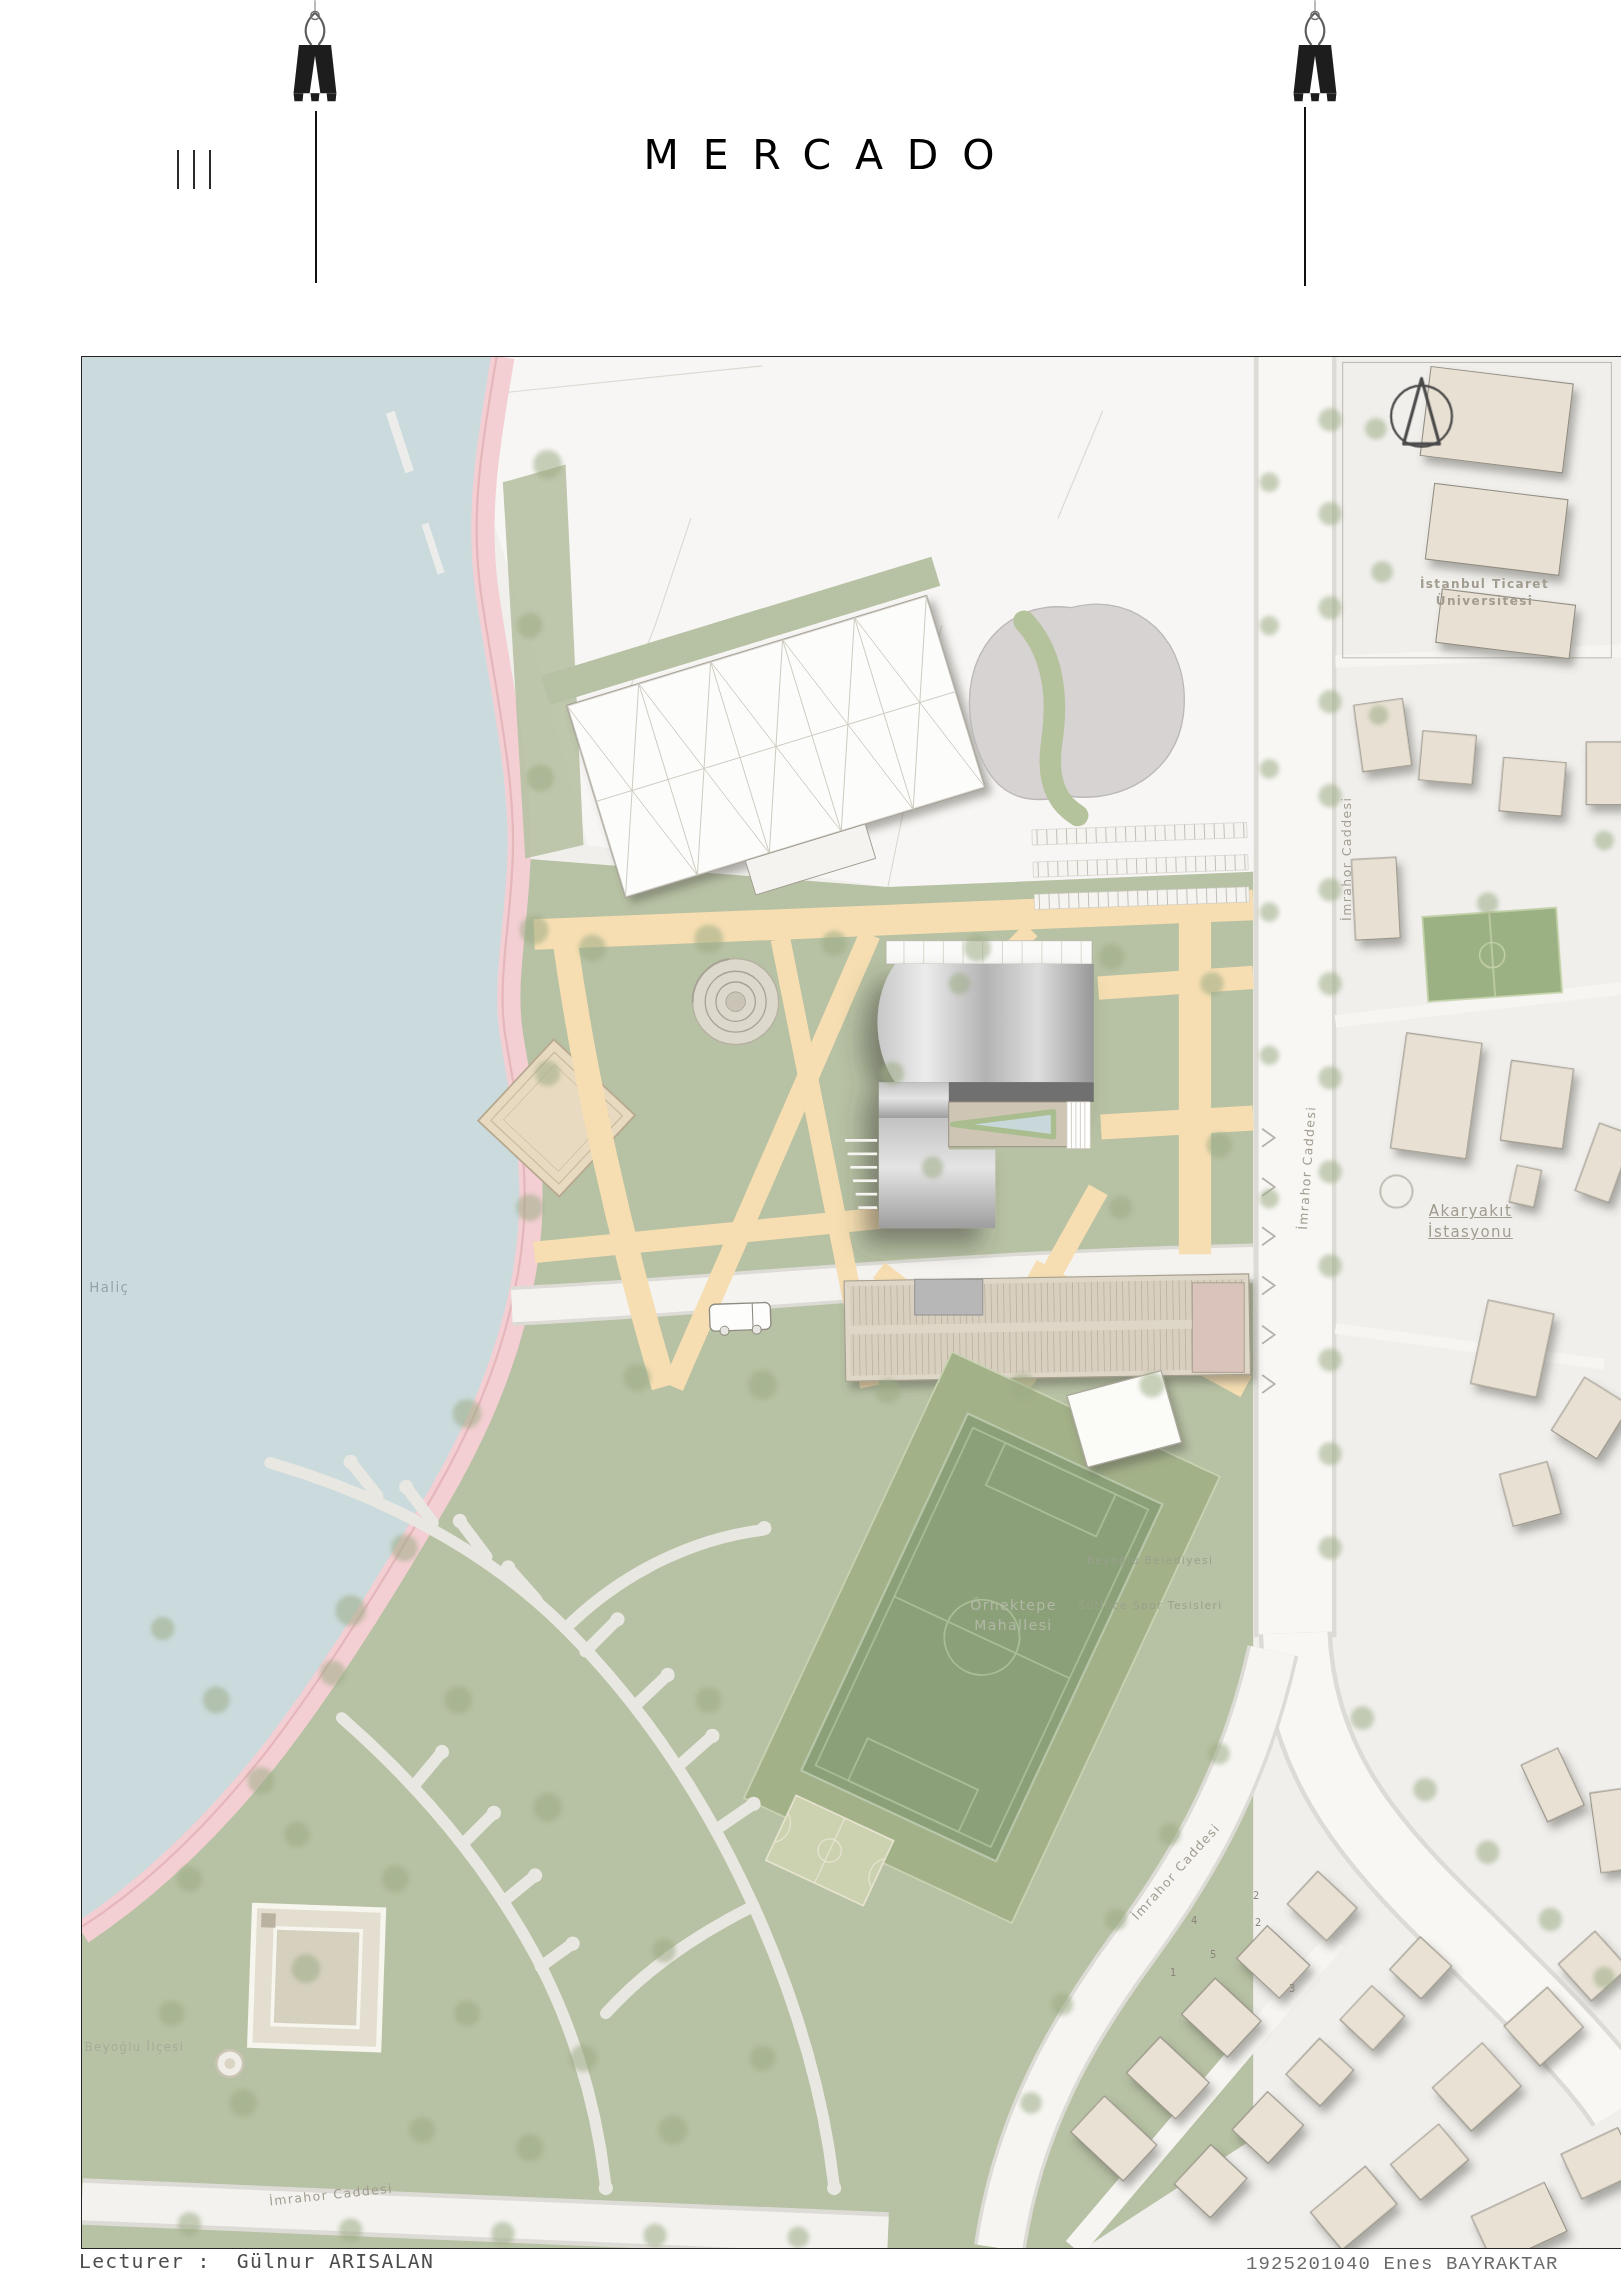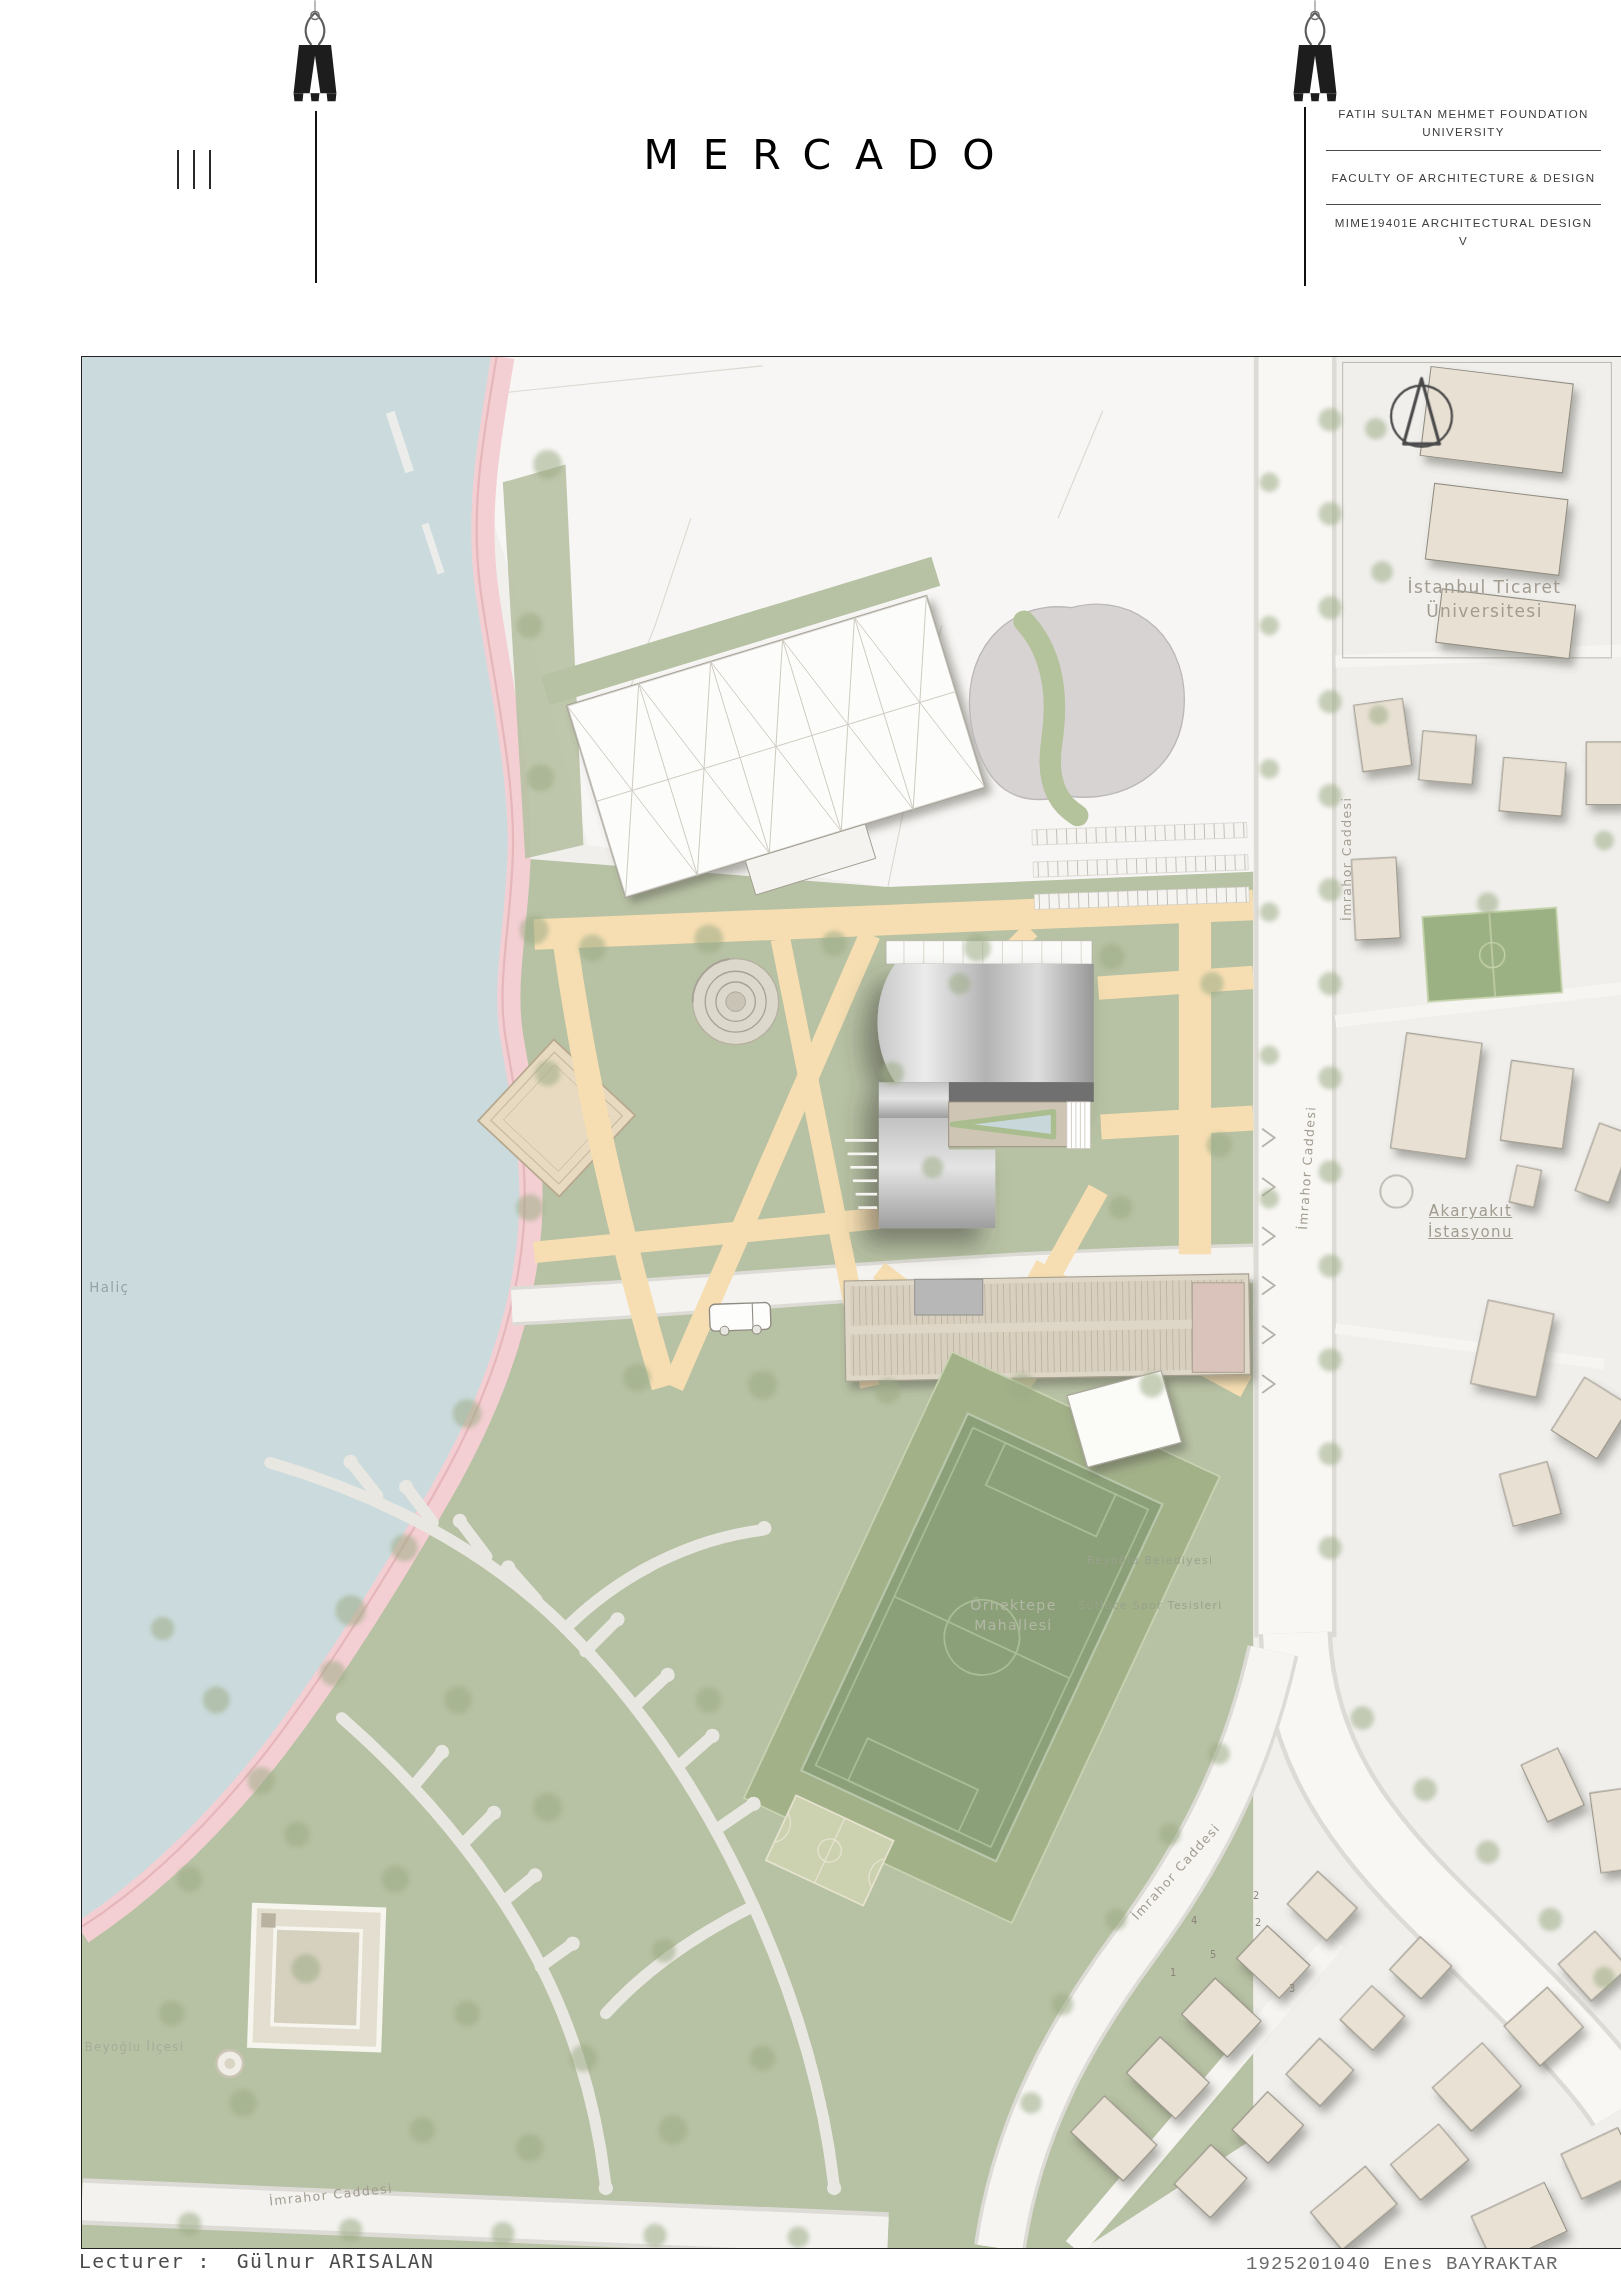--- a/index.html
+++ b/index.html
@@ -72,27 +72,20 @@
     <path d="M28,14 C39,24 43,37 32,50" fill="none" stroke="#5c5c5c" stroke-width="2.4"></path>
     <circle cx="28" cy="17" r="4.5" fill="none" stroke="#6e6e6e" stroke-width="1.8"></circle>
     <path d="M10,50 L46,50 L52,104 L4,104 Z" fill="#1d1d1d"></path>
     <path d="M22,104 L28,62 L34,104 Z" fill="#ffffff"></path>
     <path d="M4,104 L15,104 L14,113 L5,113 Z" fill="#1d1d1d"></path>
     <path d="M23,104 L33,104 L32,113 L24,113 Z" fill="#1d1d1d"></path>
     <path d="M41,104 L52,104 L51,113 L42,113 Z" fill="#1d1d1d"></path>
   </svg>
 
   <div class="abs uni-vline"></div>
-  <div class="abs uni-sections">
-    <div class="uni-sec">FATIH SULTAN MEHMET FOUNDATION UNIVERSITY</div>
-    <hr>
-    <div class="uni-sec">FACULTY OF ARCHITECTURE &amp; DESIGN</div>
-    <hr>
-    <div class="uni-sec">MIME19401E ARCHITECTURAL DESIGN V</div>
-  </div>
 
   <div class="abs map">
     <svg width="1541" height="1891" viewBox="0 0 1721 2112">
       <defs>
         <linearGradient id="metalV" x1="0" y1="0" x2="1" y2="0">
           <stop offset="0" stop-color="#c7c7c7"></stop>
             <stop offset=".22" stop-color="#ececec"></stop>
           <stop offset=".5" stop-color="#b3b3b3"></stop>
             <stop offset=".74" stop-color="#dedede"></stop>
           <stop offset="1" stop-color="#979797"></stop>
@@ -506,21 +499,21 @@
           <circle cx="1700" cy="540" r="11"></circle>
       </g>
 
       <g>
         <circle cx="1496" cy="66" r="34" fill="none" stroke="#4a4a4a" stroke-width="2.5"></circle>
         <path d="M1496,24 L1476,97 L1516,97 Z" fill="none" stroke="#4a4a4a" stroke-width="3.5" stroke-linejoin="round"></path>
       </g>
     </svg>
 
     <div class="maplabel" style="left:7.2px;top:922px;font-size:13.4px;color:#93a3a7;">Haliç</div>
-    <div class="maplabel" style="left:1324px;top:219px;width:157px;font-size:17px;">İstanbul Ticaret Üniversitesi</div>
+    <div class="maplabel" style="left:1324px;top:219px;width:157px;font-size:12px;font-weight:bold;">İstanbul Ticaret Üniversitesi</div>
     <div class="maplabel" style="left:1189px;top:493px;width:152px;font-size:12.5px;transform:rotate(-90deg);">İmrahor Caddesi</div>
     <div class="maplabel" style="left:1149px;top:802px;width:152px;font-size:12.5px;transform:rotate(-86deg);">İmrahor Caddesi</div>
     <div class="maplabel" style="left:1018px;top:1506px;width:152px;font-size:12.5px;transform:rotate(-48deg);">İmrahor Caddesi</div>
     <div class="maplabel" style="left:173px;top:1829px;width:152px;font-size:12.5px;transform:rotate(-6deg);">İmrahor Caddesi</div>
     <div class="maplabel" style="left:1310px;top:844px;width:157px;font-size:15px;text-decoration:underline;">Akaryakıt İstasyonu</div>
     <div class="maplabel" style="left:853px;top:1239px;width:157px;font-size:14px;color:#b3b8a6;">Örnektepe Mahallesi</div>
     <div class="maplabel" style="left:985px;top:1197px;width:166px;font-size:10.7px;color:#9aa18d;">Beyoğlu Belediyesi</div>
     <div class="maplabel" style="left:981px;top:1214px;width:175px;font-size:10.7px;color:#9aa18d;margin-top:28px;">Sütlüce Spor Tesisleri</div>
     <div class="maplabel" style="left:-5.4px;top:1682px;width:116px;font-size:11.6px;color:#a7ac99;">Beyoğlu İlçesi</div>
 

